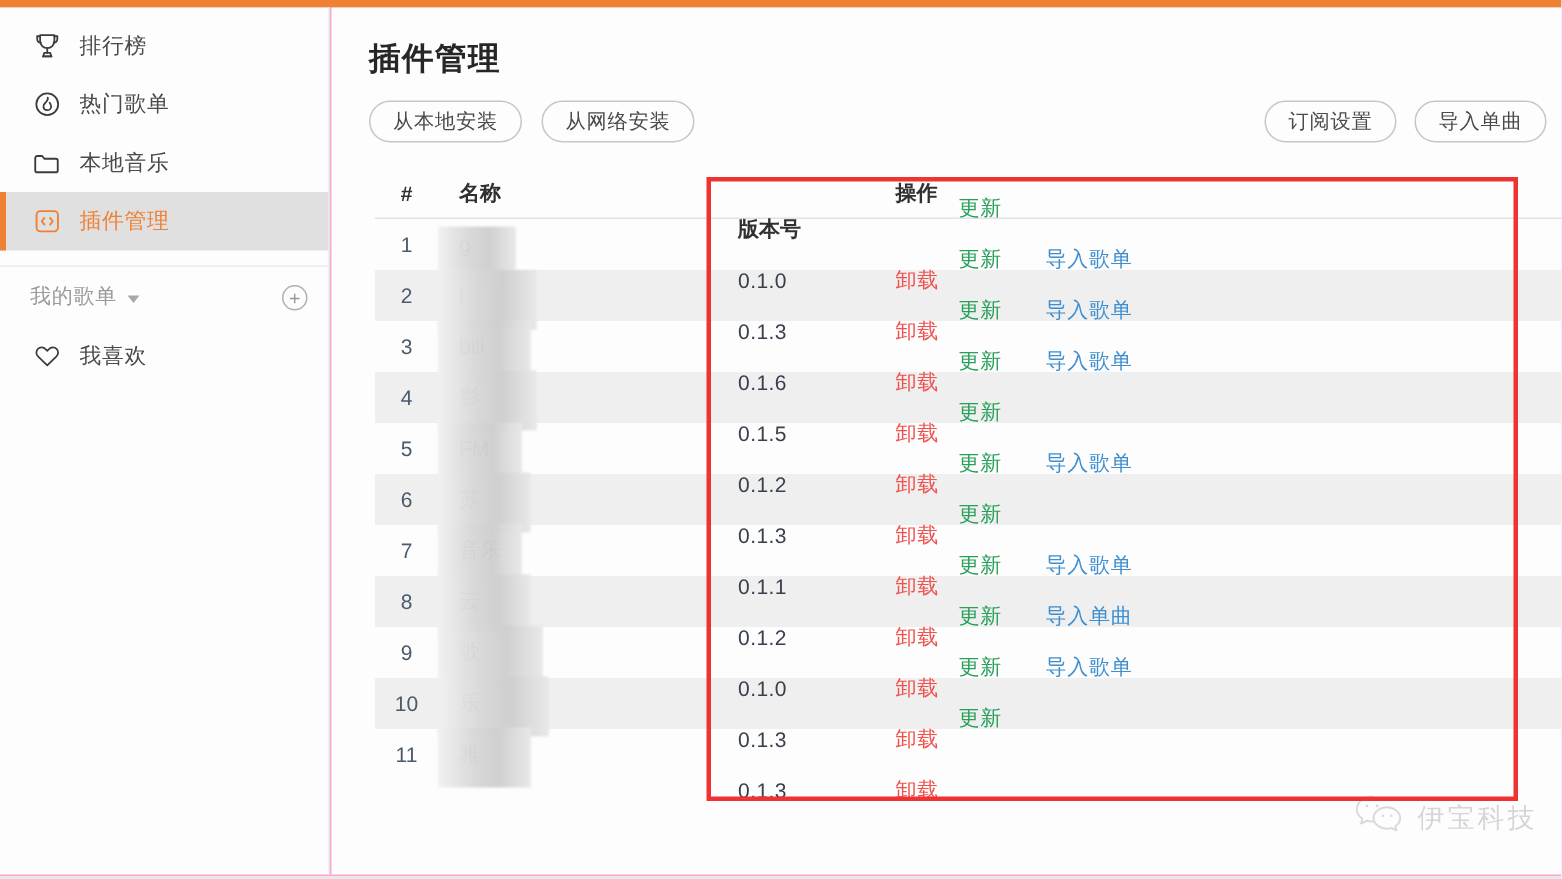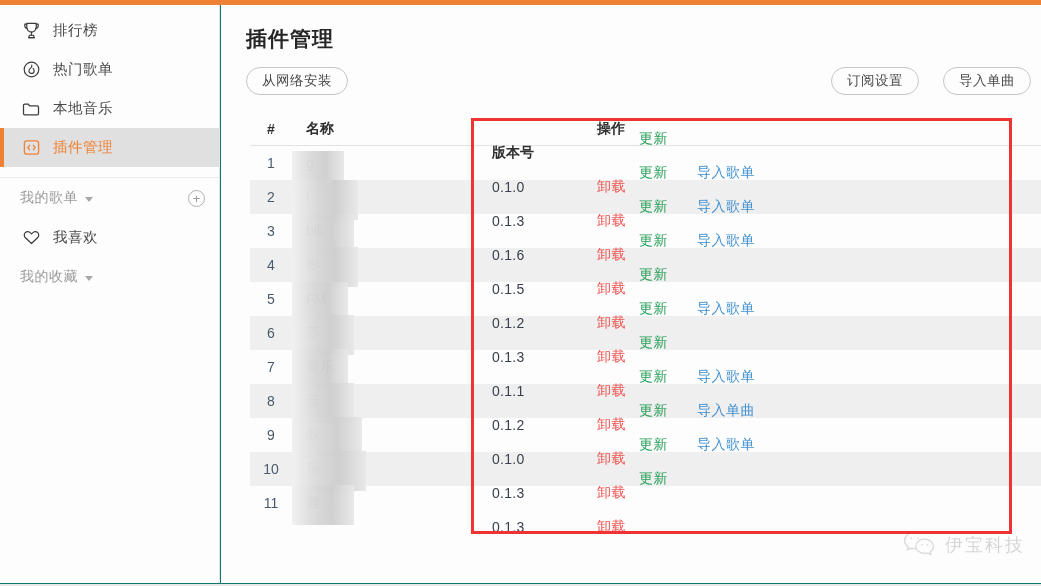--- a/index.html
+++ b/index.html
@@ -3,21 +3,21 @@
 <meta charset="utf-8">
 <style>
   * { box-sizing: border-box; margin: 0; padding: 0; }
   html, body {
     width: 1041px; height: 586px;
     font-family: "Liberation Sans", "DejaVu Sans", sans-serif;
     background: #ffffff; overflow: hidden;
   }
   #app {
     position: relative; width: 1041px; height: 586px;
-    background: #0f766e;
+    background: #f9a8d4;
     border-bottom: 2px solid #e8e8e8;
   }
   
   .topbar {
     position: absolute; left: 0; top: 0; width: 1041px; height: 5px;
     background: #ef8135;
   }
   
   .sidebar {
     position: absolute; left: 0; top: 5px; width: 220px; height: 578px;
@@ -74,21 +74,21 @@
     position: absolute; left: 25px; top: 20px;
     font-size: 21px; font-weight: bold; color: #262626; letter-spacing: 1px;
   }
   .pill {
     display: inline-flex; align-items: center; justify-content: center;
     height: 28px; padding: 0 15px; border: 1px solid #c6c6c6;
     border-radius: 14px; background: #fdfdfd;
     font-size: 13.5px; color: #4a4a4a; cursor: pointer; letter-spacing: .5px;
   }
   .left-actions { position: absolute; left: 25px; top: 62px; display: flex; gap: 13px; }
-  .right-actions { position: absolute; right: 10px; top: 62px; display: flex; gap: 24px; }
+  .right-actions { position: absolute; right: 10px; top: 62px; display: flex; gap: 12px; }
   
   .table-wrap {
     position: absolute; left: 29px; top: 108px;
     width: 798px;
   }
   .t-row { display: flex; align-items: center; height: 34px; width: 798px; }
   .t-row.stripe { background: #efefef; }
   .t-head {
     height: 33px; border-bottom: 1px solid #e2e2e2;
     font-weight: bold; color: #303030; font-size: 14px;
@@ -193,31 +193,28 @@
 
     <div class="nav-item">
       <span class="nav-icon">
         <svg width="19" height="19" viewBox="0 0 24 24" fill="none" stroke="#3c3c3c" stroke-width="1.5" stroke-linecap="round" stroke-linejoin="round">
           <path d="M12 19.6 4.4 12.3a4.4 4.4 0 1 1 6.2-6.2l1.4 1.4 1.4-1.4a4.4 4.4 0 1 1 6.2 6.2z"></path>
         </svg>
       </span>
       <span class="nav-label">我喜欢</span>
     </div>
 
-    <div class="sec-head">
-      <span class="sec-label">我的收藏</span>
-      <span class="caret"></span>
-    </div>
   </div>
 
   <div class="main">
 
     <div class="page-title">插件管理</div>
 
     <div class="left-actions">
+      <div class="pill">从本地安装</div>
       <div class="pill">从网络安装</div>
     </div>
 
     <div class="right-actions">
       <div class="pill">订阅设置</div>
       <div class="pill">导入单曲</div>
     </div>
 
     <div class="table-wrap">
       <div class="t-row t-head">

